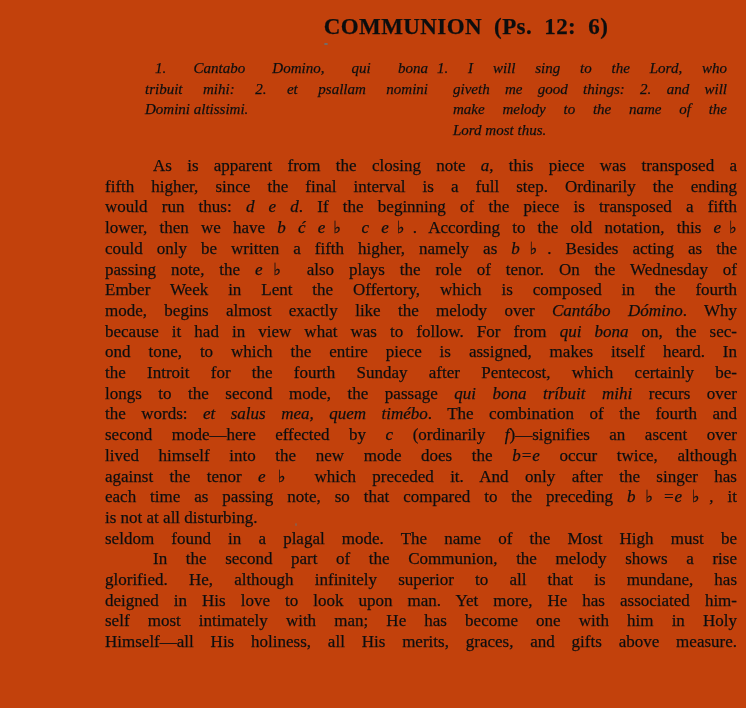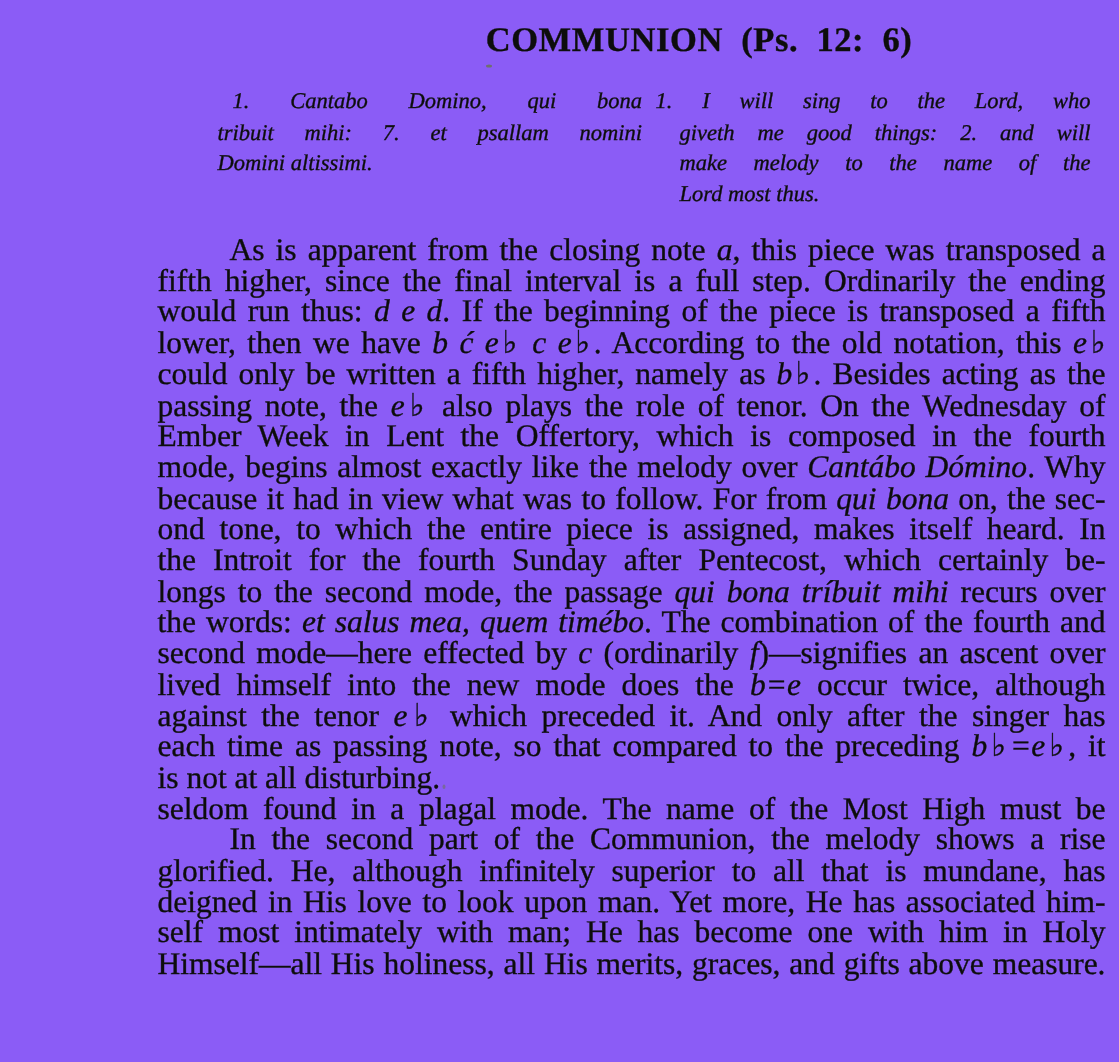--- a/index.html
+++ b/index.html
@@ -1,19 +1,19 @@
 <!DOCTYPE html>
 <html><head>
 <meta charset="utf-8">
 <style>
   html,body{margin:0;padding:0;background:#9a9a9a;}
   .page{
     position:relative;
     width:746px;height:708px;
-    background:#8b5cf6;
+    background:#c2410c;
     overflow:hidden;
     font-family:"Liberation Serif","DejaVu Serif",serif;
     color:#0d0d0d;
     -webkit-text-stroke:0.25px #151515;
     box-sizing:border-box;
   }
   .title{
     margin:14px 0 0 105px;
     width:632px;
     padding-left:45px;
@@ -33,21 +33,21 @@
     justify-content:space-between;
     font-style:italic;
     font-size:15px;
     line-height:20.5px;
   }
   .verse-col{width:283px;}
   .verse-col.right{width:274px;}
   .body-text{
     margin:16px 0 0 105px;
     width:632px;
-    font-size:21px;
+    font-size:17px;
     line-height:20.7px;
   }
   .tline{text-align:justify;}
   .tline.j{text-align-last:justify;}
   .body-text .tline.ind{text-indent:48px;}
   .verse-col .tline.ind{text-indent:10px;}
   .verse-col.right .tline.ind{text-indent:-16px;}
   .para{margin:0;}
   i{font-style:italic;}
   .speck{position:absolute;background:#6f6f6f;border-radius:50%;}
@@ -57,21 +57,21 @@
 </head>
 <body>
 
 <div class="page">
 
   <div class="title">COMMUNION (Ps. 12: 6)</div>
 
   <div class="verse-row">
     <div class="verse-col">
         <div class="tline j ind"><i>1. Cantabo Domino, qui bona</i></div>
-        <div class="tline j"><i>tribuit mihi: 7. et psallam nomini</i></div>
+        <div class="tline j"><i>tribuit mihi: 2. et psallam nomini</i></div>
         <div class="tline"><i>Domini altissimi.</i></div>
       </div>
     <div class="verse-col right">
         <div class="tline j ind"><i>1. I will sing to the Lord, who</i></div>
         <div class="tline j"><i>giveth me good things: 2. and will</i></div>
         <div class="tline j"><i>make melody to the name of the</i></div>
         <div class="tline"><i>Lord most thus.</i></div>
       </div>
   </div>
 

